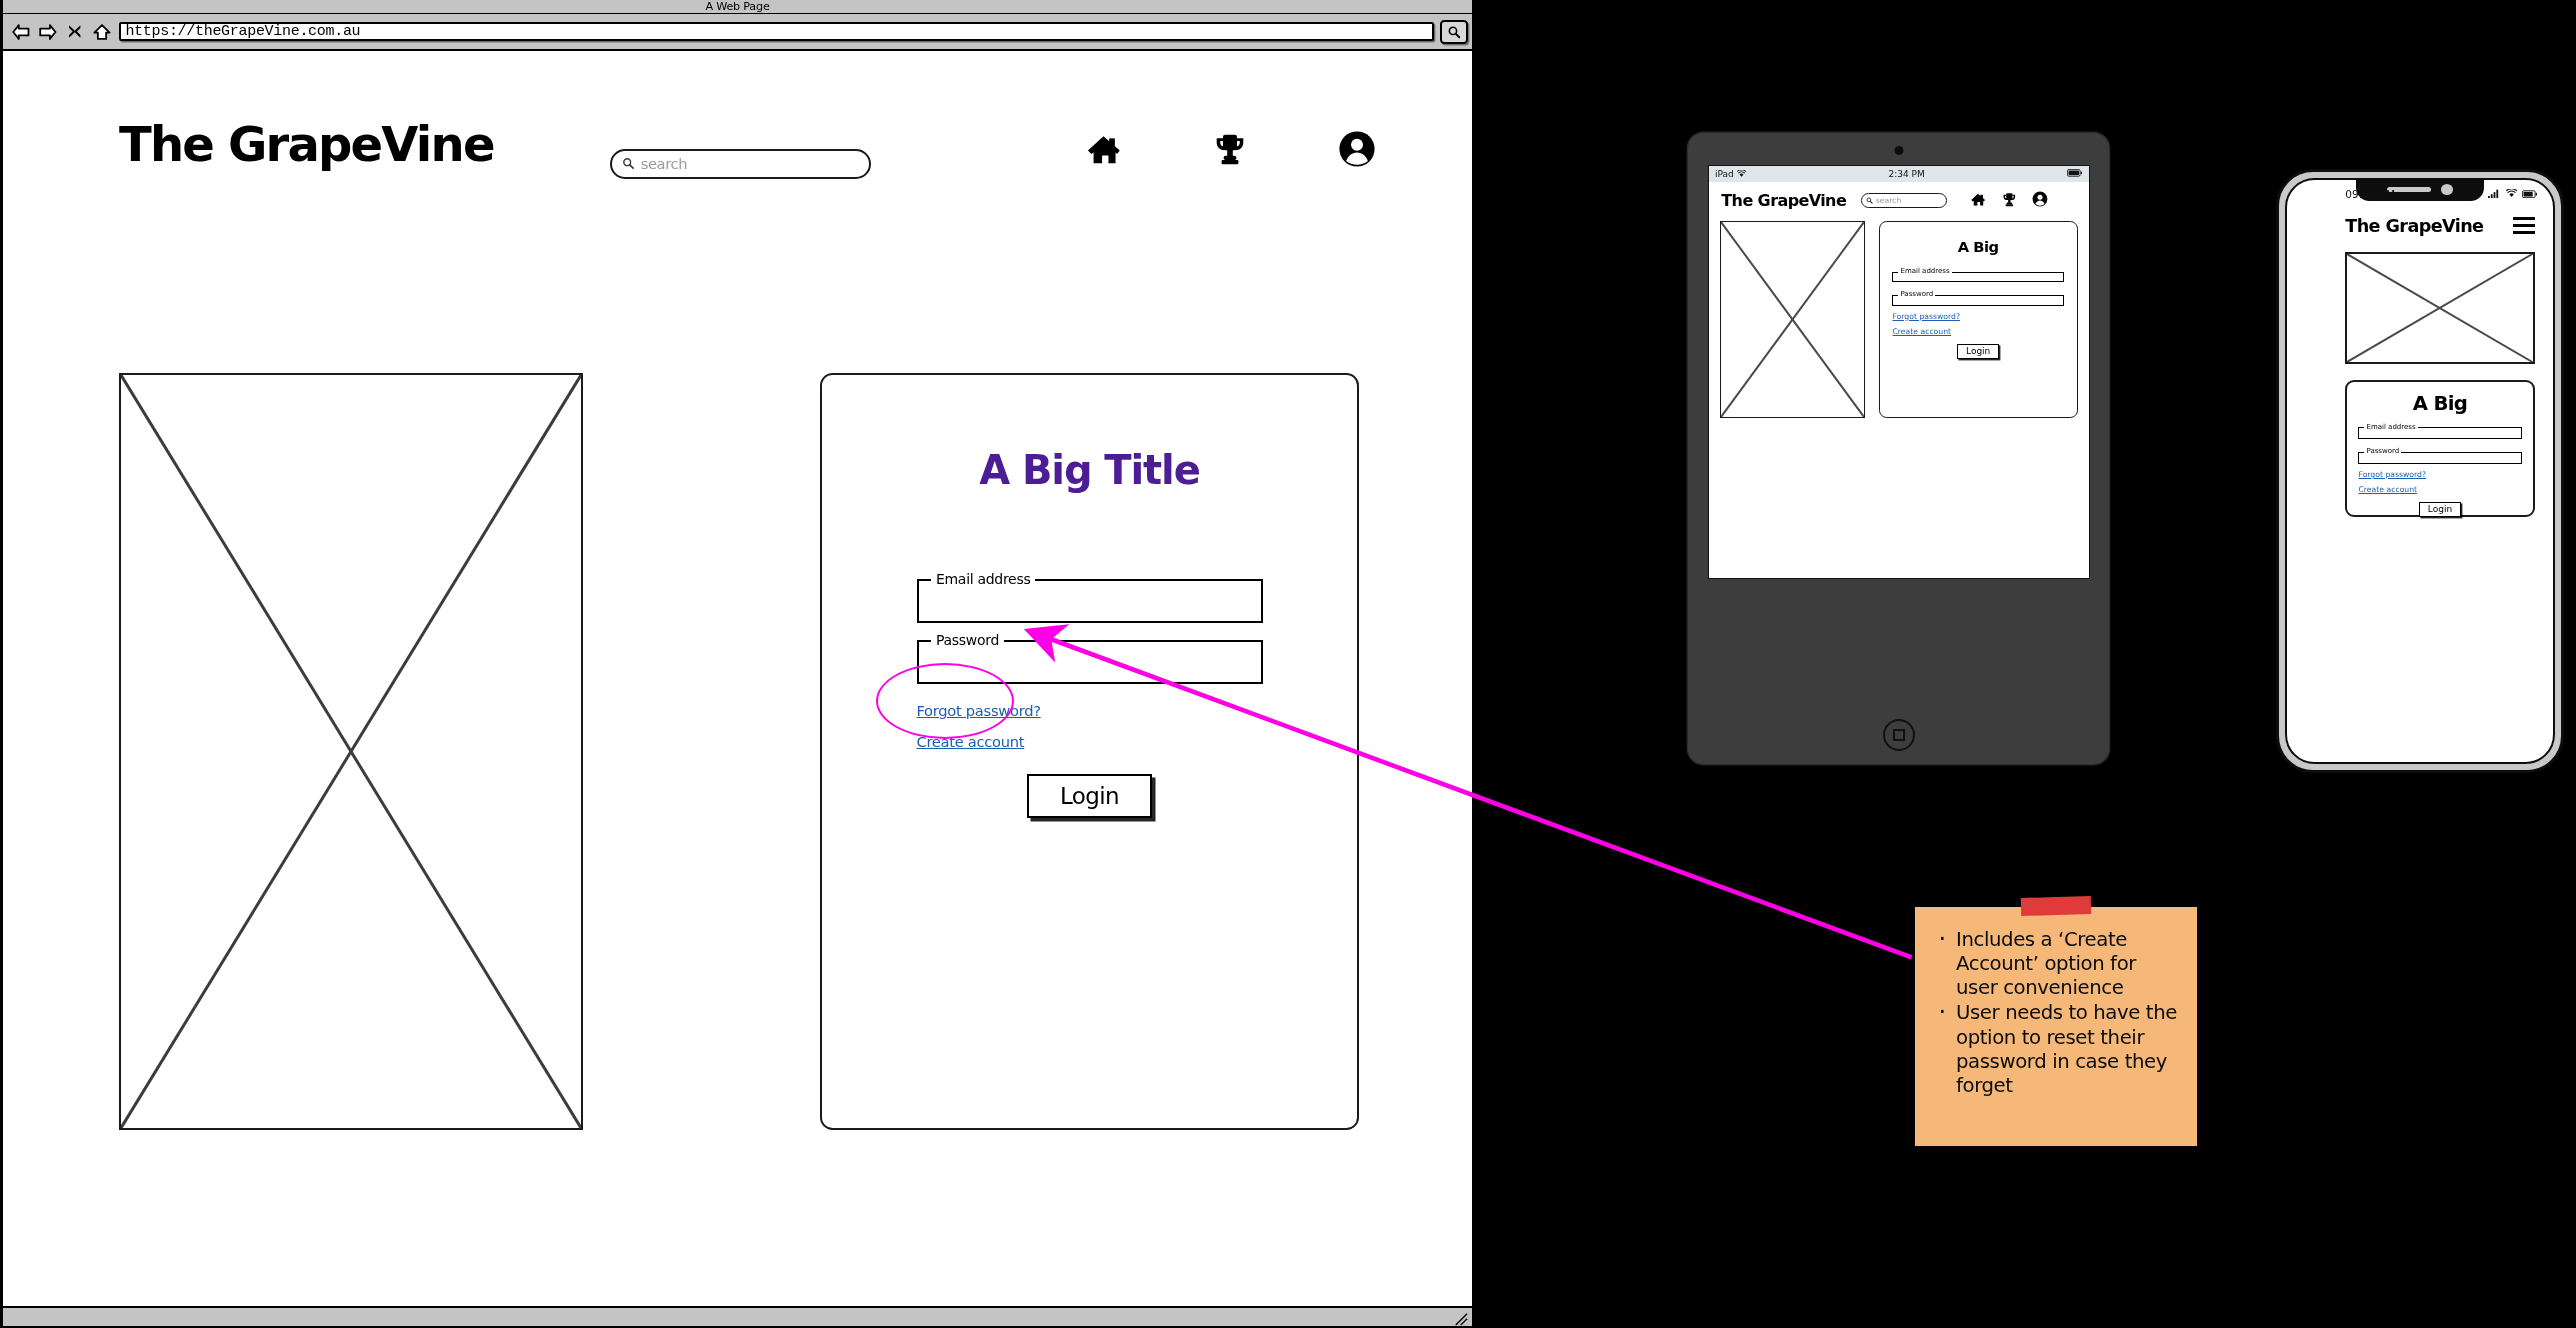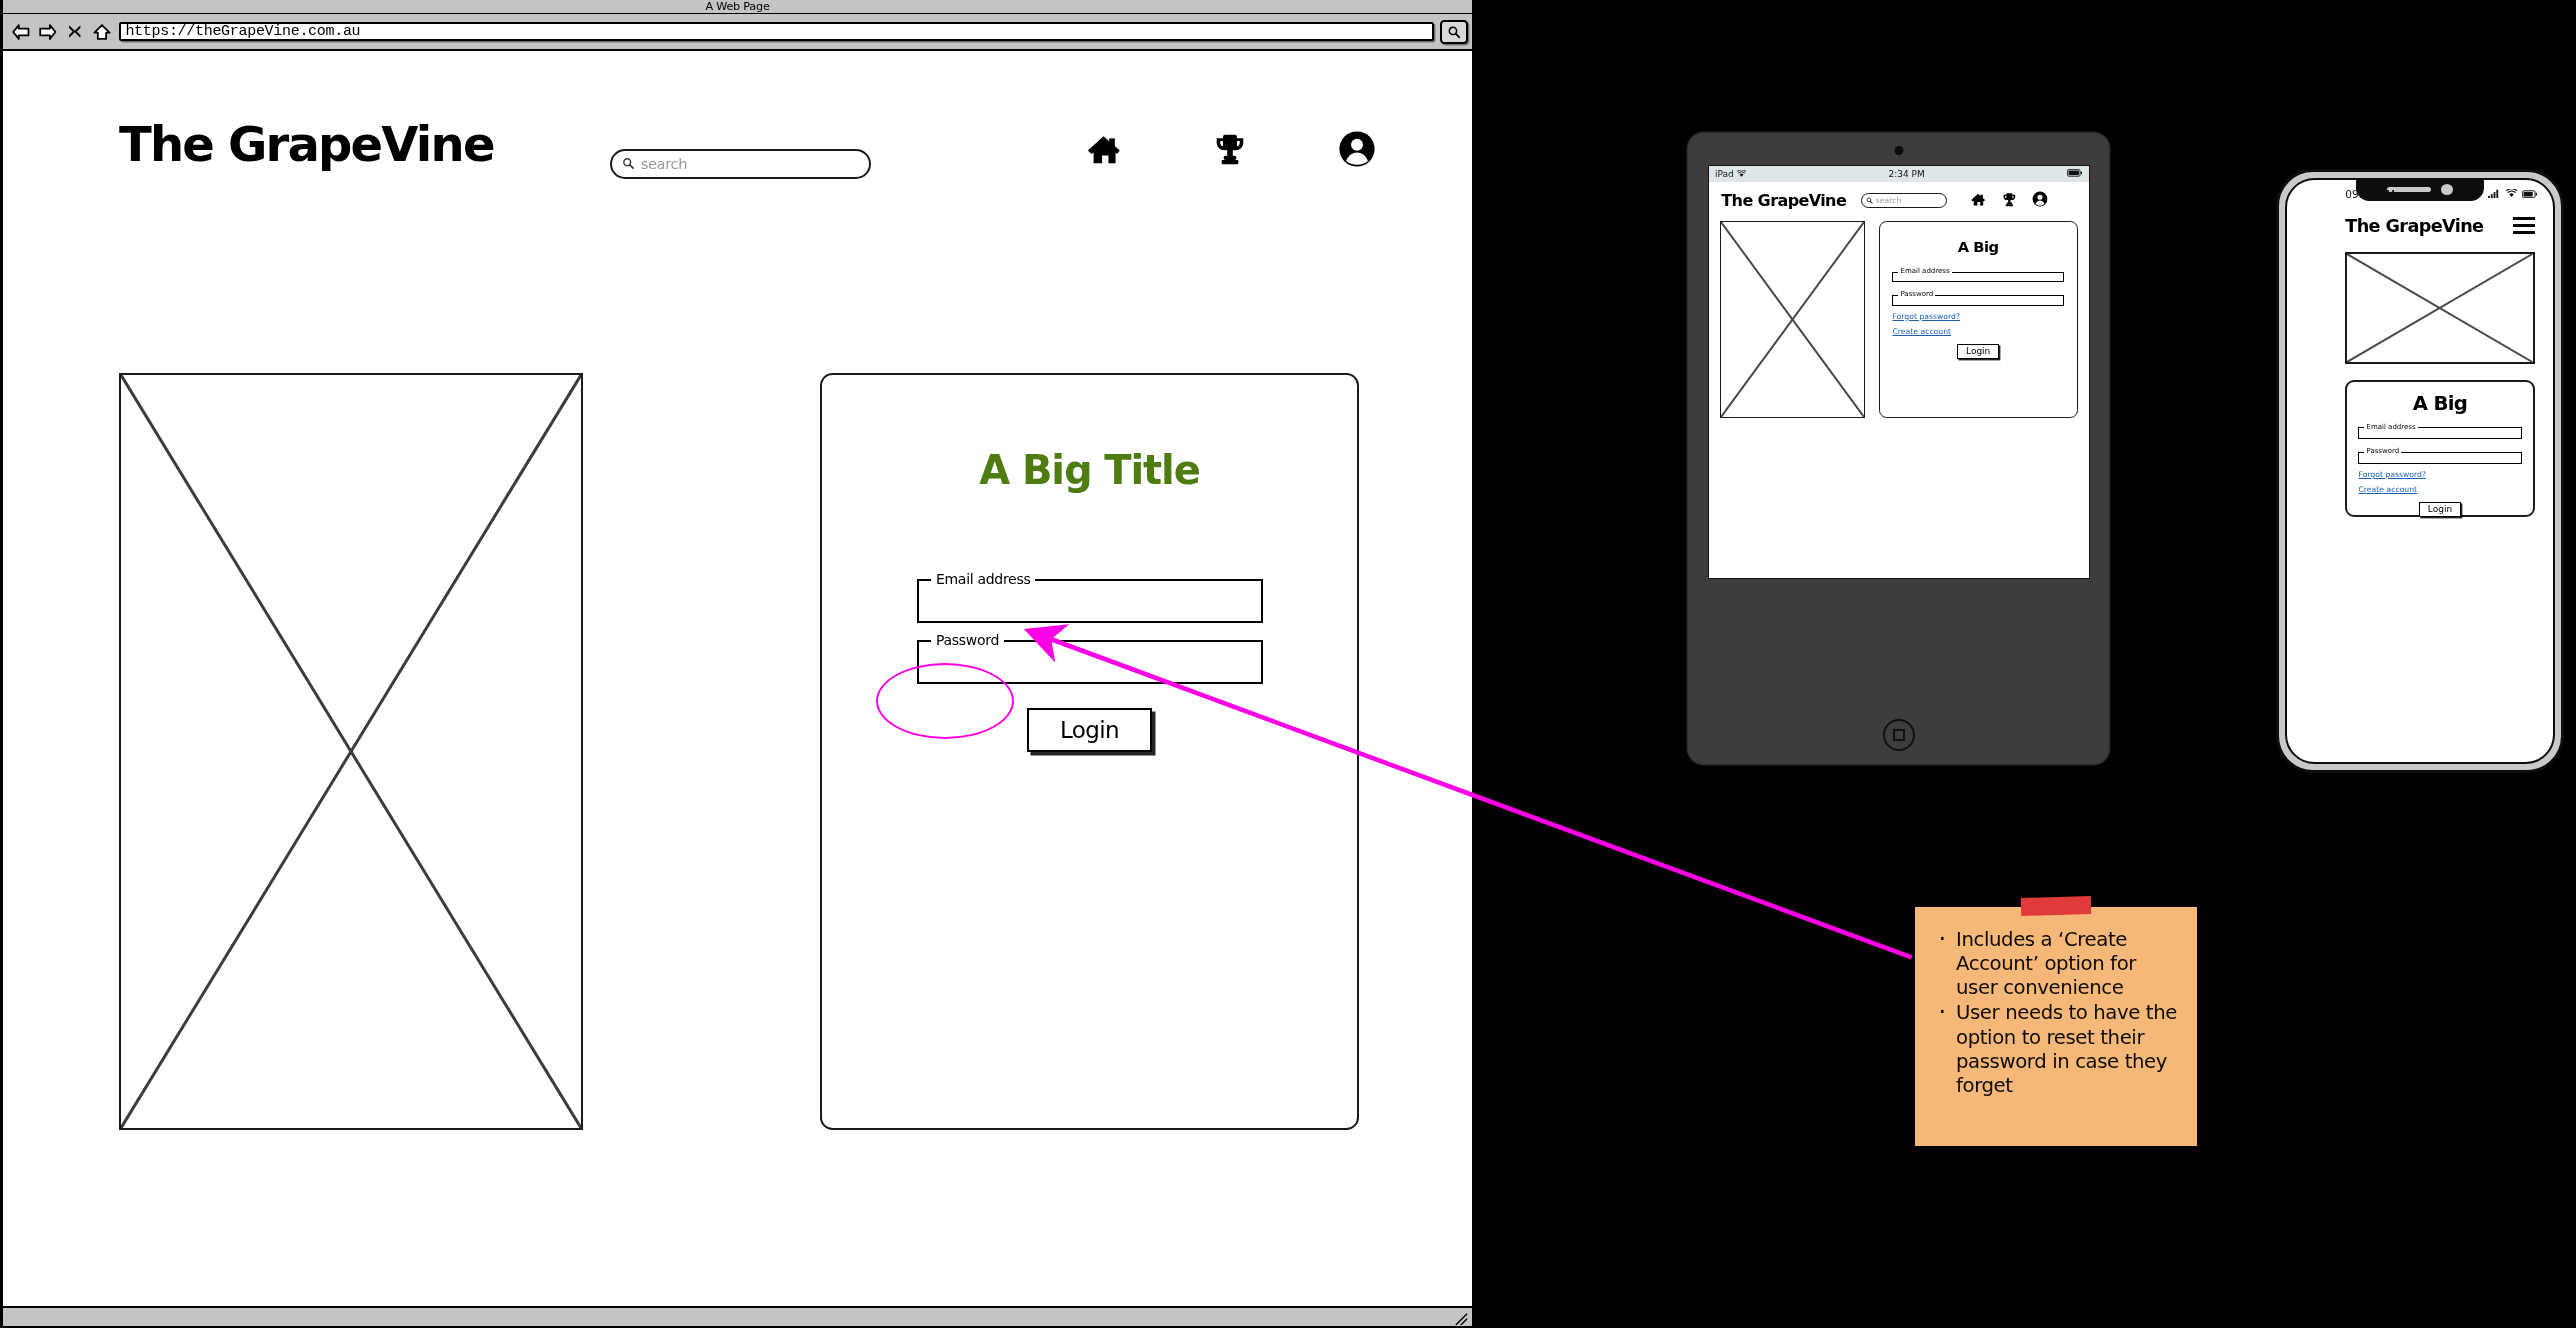--- a/index.html
+++ b/index.html
@@ -94,21 +94,21 @@
   }
   .img-placeholder svg { display: block; width: 100%; height: 100%; }
 
   .login-card {
     position: absolute; left: 817px; top: 322px;
     width: 539px; height: 757px;
     border: 2.1px solid #1a1a1a; border-radius: 12.6px; background: #fff;
   }
   .card-title {
     text-align: center; margin-top: 72px;
-    font-size: 40px; font-weight: bold; color: #4d7c0f;
+    font-size: 40px; font-weight: bold; color: #4c1d95;
     font-family: "DejaVu Sans", sans-serif; letter-spacing: -1.1px;
   }
   .field {
     position: relative; margin: 0 auto; width: 346px; height: 44px;
     border: 2.1px solid #000; background: #fff;
   }
   .field .legend {
     position: absolute; left: 12.6px; top: -9.8px; background: #fff;
     padding: 0 4.9px; font-size: 14px; color: #000;
     font-family: "DejaVu Sans", sans-serif; letter-spacing: -0.3px;
@@ -378,20 +378,25 @@
             <span class="legend">Email address</span>
           </div>
         </div>
 
         <div style="margin-top:17px;">
           <div class="field">
             <span class="legend">Password</span>
           </div>
         </div>
 
+        <div class="links">
+          <a class="wf-link">Forgot password?</a>
+          <div style="height:14px;"></div>
+          <a class="wf-link">Create account</a>
+        </div>
 
         <button class="login-btn">Login</button>
       </div>
 
       <div class="annot-ellipse"></div>
     </div>
 
     <div class="browser-footer">
       <div class="resize-grip">
         <svg width="15.5" height="15.5" viewBox="0 0 22 22">

